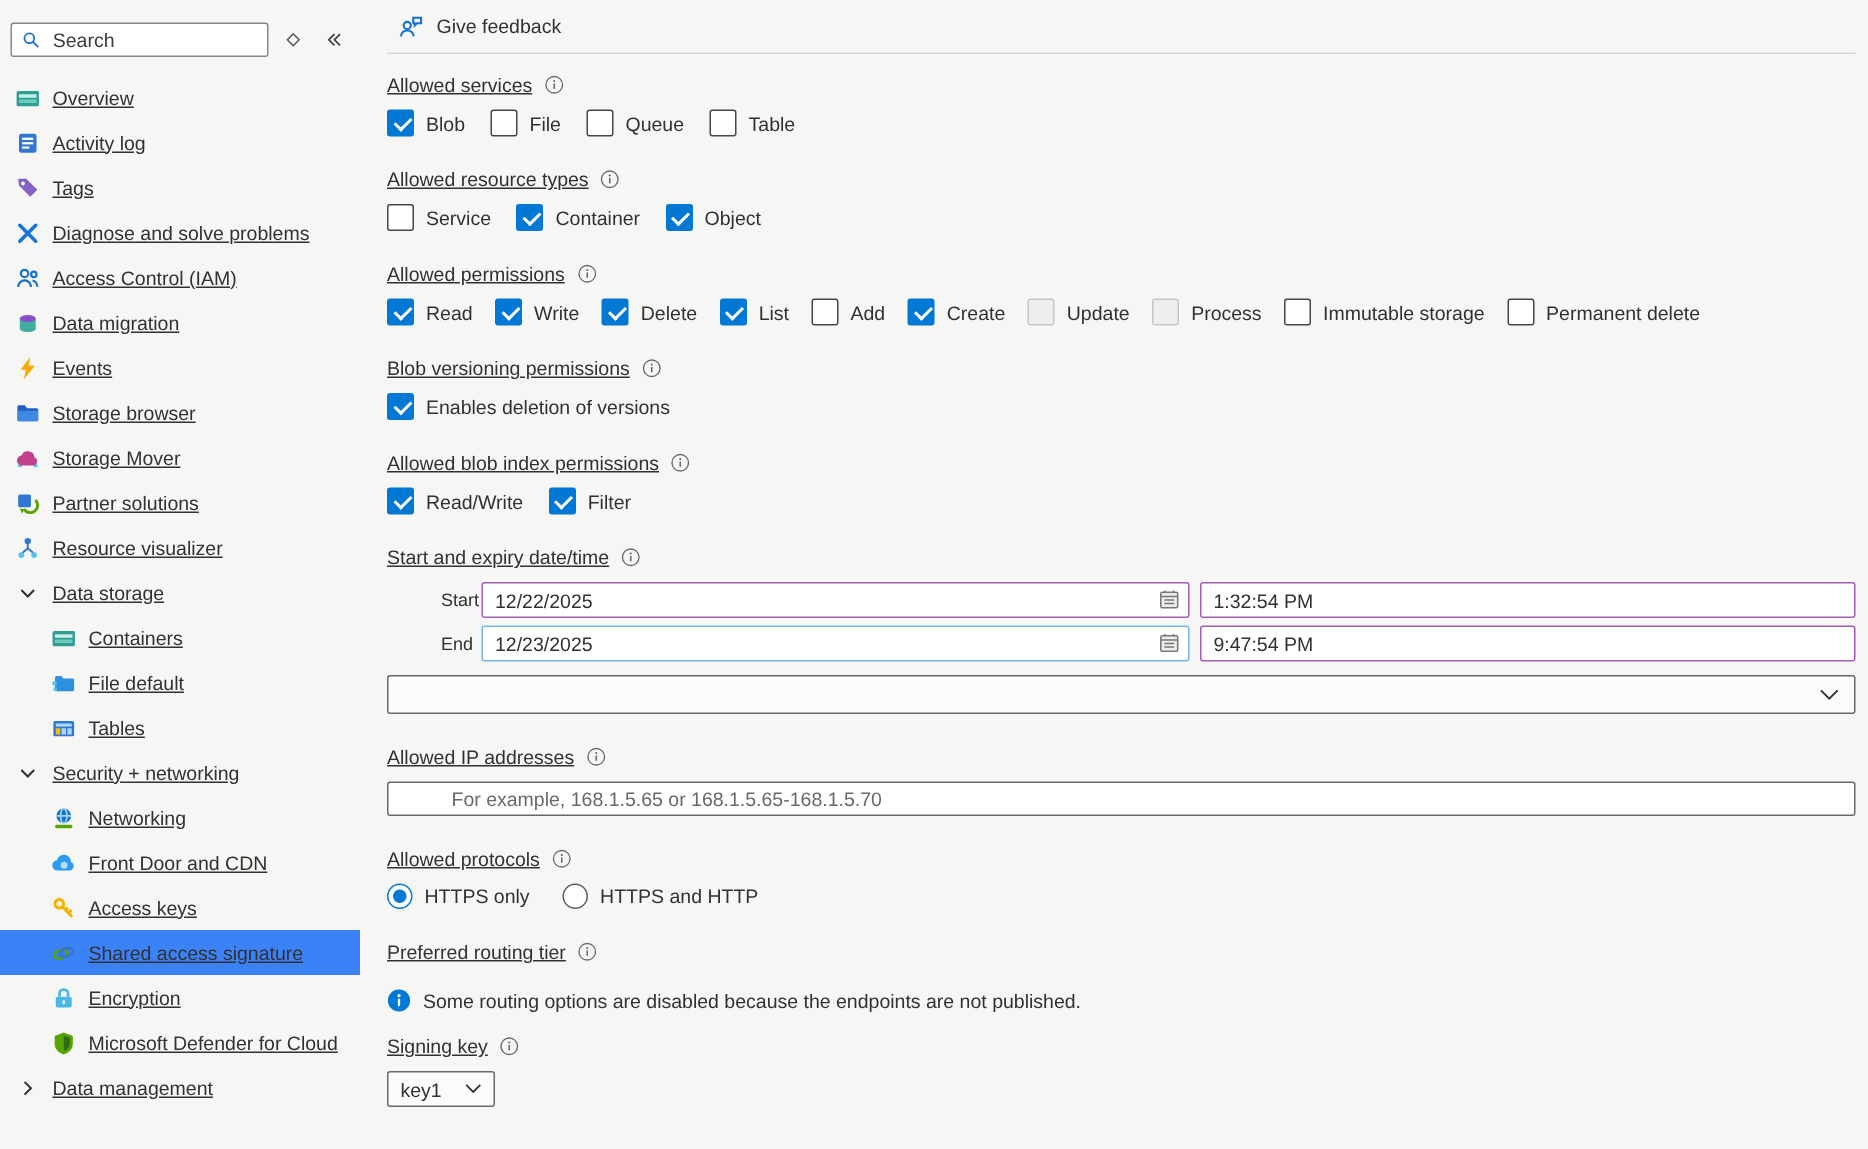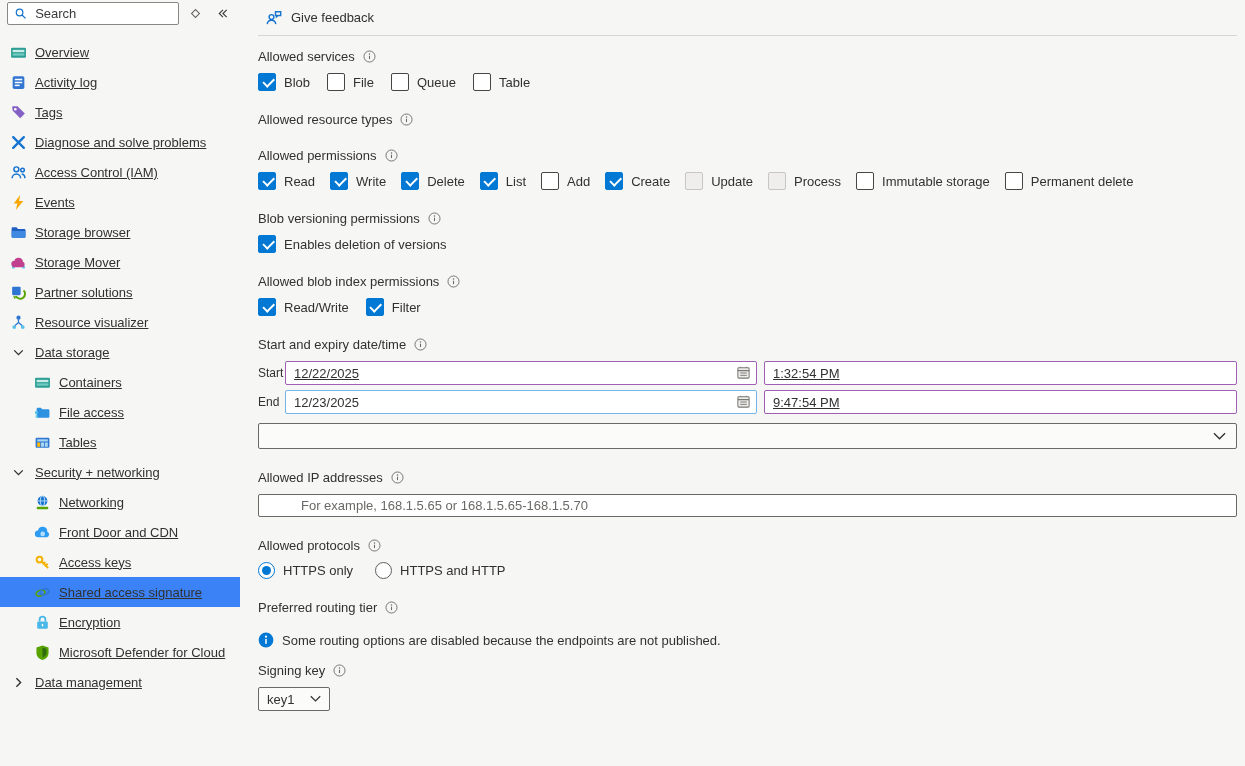--- a/index.html
+++ b/index.html
@@ -8,21 +8,21 @@
     width:1245px; height:766px;
     font-family:"Liberation Sans", sans-serif;
     font-size:13px; color:#323130;
     background:#f6f6f4;
     overflow:hidden;
   }
   .app { position:relative; width:1245px; height:766px; overflow:hidden; }
 
   
   .sidebar { position:absolute; left:0; top:0; width:240px; height:766px; }
-  .search-row { display:flex; align-items:center; padding:1px 6px 8px 7px; gap:0; }
+  .search-row { display:flex; align-items:center; padding:14px 6px 8px 7px; gap:0; }
   .search-box {
     flex:0 0 172px; display:flex; align-items:center; gap:6px;
     border:1px solid #8a8886; border-radius:2px; background:#fff;
     height:23px; padding:0 6px;
   }
   .search-box input {
     border:none; outline:none; width:100%; background:transparent;
     font-family:"Liberation Sans",sans-serif; font-size:13px; color:#323130;
   }
   .search-box input::placeholder { color:#3b3a39; }
@@ -41,21 +41,21 @@
   
   .content { position:absolute; left:258px; top:0; width:979px; }
   .toolbar {
     display:flex; align-items:center; gap:8px; height:36px;
     border-bottom:1px solid #d8d6d4; padding-left:7px;
   }
   .toolbar .fb { display:flex; align-items:center; gap:8px; cursor:pointer; }
 
   .section { margin-top:21px; }
   .section.first { margin-top:13px; }
-  .sec-label { display:flex; align-items:center; gap:8px; margin-bottom:9px; }
+  .sec-label { display:flex; align-items:center; gap:8px; margin-bottom:9px;text-decoration:underline; }
   .info { width:13px; height:13px; display:inline-flex; cursor:pointer; }
 
   .cb-row { display:flex; align-items:center; gap:17px; }
   .cb-item { display:flex; align-items:center; gap:8px; cursor:pointer; }
   .cb-box {
     width:18px; height:18px; border:1px solid #484644; border-radius:2px;
     background:#fff; position:relative; flex:0 0 18px;
   }
   .cb-item.checked .cb-box { background:#0078d4; border-color:#0078d4; }
   .cb-item.checked .cb-box::after {
@@ -78,25 +78,25 @@
   }
   .rb-item.disabled .rb { border-color:#b5b2af; }
   .rb-item.disabled .rb-label { color:#a19f9d; }
 
   .txt {
     height:24px; border:1px solid #6b6966; border-radius:2px; background:#fff;
     font-family:"Liberation Sans",sans-serif; font-size:13px; color:#323130;
     padding:0 8px; width:100%;
   }
   .txt::placeholder { color:#6b6966; }
-  .bd-purple { border-color:#a15fb4 !important;text-decoration:underline; }
+  .bd-purple { border-color:#a15fb4 !important; }
   .bd-blue   { border-color:#74b6ea !important; }
 
   .dt-row { display:flex; align-items:center; margin-bottom:5px; }
-  .dt-label { width:27px; flex:0 0 27px; font-size:12px; }
+  .dt-label { width:27px; flex:0 0 27px; font-size:12px;margin-left:36px; }
   .dt-date { position:relative; width:472px; flex:0 0 472px; }
   .dt-date .txt { padding-right:28px; }
   .cal { position:absolute; right:6px; top:4px; cursor:pointer; }
   .dt-time { flex:1; margin-left:7px; }
 
   .select-lg {
     margin-top:9px; height:26px; border:1px solid #6b6966; border-radius:2px;
     background:#fbfbfa; display:flex; align-items:center; justify-content:flex-end;
     padding:0 10px; cursor:pointer;
   }
@@ -170,20 +170,27 @@
         <svg class="ic" viewBox="0 0 16 16" fill="none" stroke="#1673d0" stroke-width="1.4">
             <circle cx="6" cy="5" r="2.3"></circle>
             <path d="M2 13.5c0-2.3 1.8-4.2 4-4.2s4 1.9 4 4.2"></path>
             <circle cx="11.8" cy="5.6" r="1.7"></circle>
             <path d="M11 9.5c1.7.3 3 1.9 3 3.8"></path>
           </svg>
         <span class="nav-label">Access Control (IAM)</span>
       </div>
       <div class="nav-item">
         <svg class="ic" viewBox="0 0 16 16">
+            <path d="M3 5v6.5c0 1.2 2.2 2 5 2s5-.8 5-2V5" fill="#3fae9f"></path>
+            <ellipse cx="8" cy="5" rx="5" ry="2.2" fill="#8d4fc9"></ellipse>
+          </svg>
+        <span class="nav-label">Data migration</span>
+      </div>
+      <div class="nav-item">
+        <svg class="ic" viewBox="0 0 16 16">
             <path d="M9.5 1L3.5 9h3.4L5.5 15l7-8.5H8.6z" fill="#f8a800"></path>
           </svg>
         <span class="nav-label">Events</span>
       </div>
       <div class="nav-item">
         <svg class="ic" viewBox="0 0 16 16">
             <path d="M1.5 4a1 1 0 011-1h3.6l1.5 1.8h6a1 1 0 011 1V12a1 1 0 01-1 1h-11a1 1 0 01-1-1z" fill="#1f5fc4"></path>
             <path d="M1.5 6.5h13V12a1 1 0 01-1 1h-11a1 1 0 01-1-1z" fill="#3f8ae0"></path>
           </svg>
         <span class="nav-label">Storage browser</span>
@@ -227,21 +234,21 @@
             <rect x="2.5" y="8.8" width="11" height="2.2" fill="#6fcac0"></rect>
           </svg>
         <span class="nav-label">Containers</span>
       </div>
       <div class="nav-item sub">
         <svg class="ic" viewBox="0 0 16 16">
             <path d="M2.5 4.5a1 1 0 011-1h3l1.3 1.5h5.7a1 1 0 011 1V12a1 1 0 01-1 1h-10a1 1 0 01-1-1z" fill="#2e90e0"></path>
             <rect x="1" y="6.8" width="2.6" height="2.6" fill="#4fc3e8"></rect>
             <rect x="1.6" y="10.6" width="2.2" height="2.2" fill="#4fc3e8"></rect>
           </svg>
-        <span class="nav-label">File access</span>
+        <span class="nav-label">File default</span>
       </div>
       <div class="nav-item sub">
         <svg class="ic" viewBox="0 0 16 16">
             <rect x="1.5" y="3.5" width="13" height="9.5" rx="1" fill="#2e76d2"></rect>
             <rect x="3" y="5" width="10" height="2" fill="#a9d7f2"></rect>
             <rect x="3" y="8" width="2.8" height="4" fill="#ffb900"></rect>
             <rect x="6.6" y="8" width="2.8" height="4" fill="#a9d7f2"></rect>
             <rect x="10.2" y="8" width="2.8" height="4" fill="#a9d7f2"></rect>
           </svg>
         <span class="nav-label">Tables</span>
@@ -354,20 +361,34 @@
     <div class="section">
       <div class="sec-label">
         <span>Allowed resource types</span>
         <span class="info">
             <svg viewBox="0 0 16 16" width="13" height="13">
               <circle cx="8" cy="8" r="6.8" fill="none" stroke="#6b6967" stroke-width="1.1"></circle>
               <circle cx="8" cy="4.9" r=".9" fill="#6b6967"></circle>
               <rect x="7.35" y="6.8" width="1.3" height="4.6" rx=".6" fill="#6b6967"></rect>
             </svg>
           </span>
+      </div>
+      <div class="cb-row">
+        <label class="cb-item">
+            <span class="cb-box"></span>
+            <span class="cb-label">Service</span>
+          </label>
+        <label class="cb-item checked">
+            <span class="cb-box"></span>
+            <span class="cb-label">Container</span>
+          </label>
+        <label class="cb-item checked">
+            <span class="cb-box"></span>
+            <span class="cb-label">Object</span>
+          </label>
       </div>
     </div>
 
     <div class="section">
       <div class="sec-label">
         <span>Allowed permissions</span>
         <span class="info">
             <svg viewBox="0 0 16 16" width="13" height="13">
               <circle cx="8" cy="8" r="6.8" fill="none" stroke="#6b6967" stroke-width="1.1"></circle>
               <circle cx="8" cy="4.9" r=".9" fill="#6b6967"></circle>

